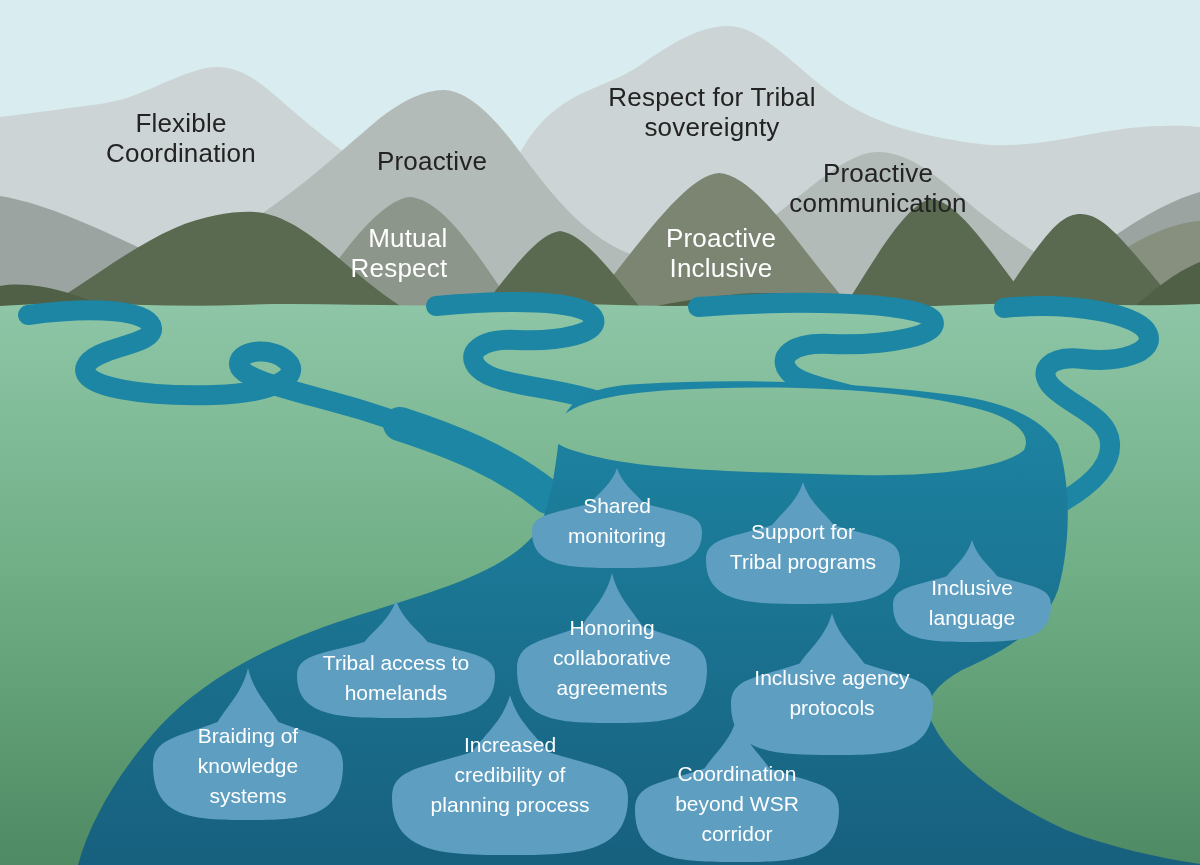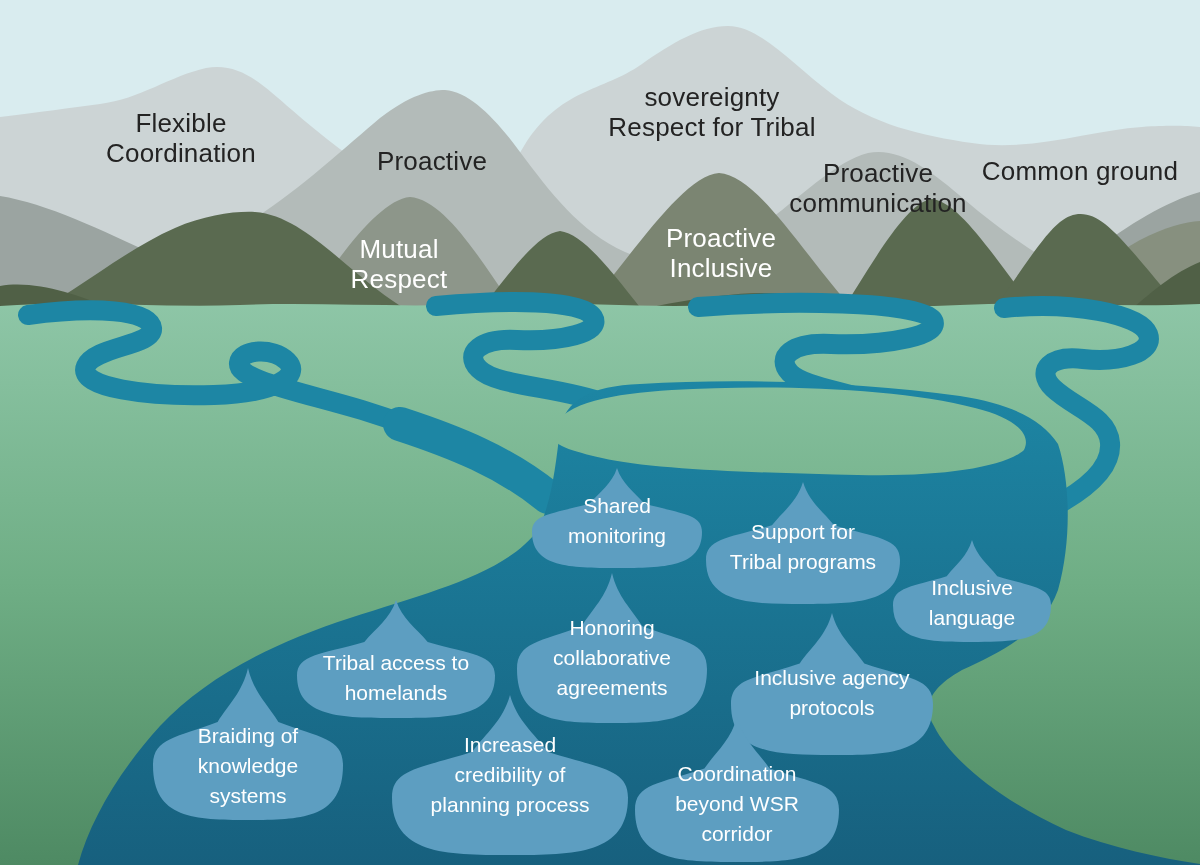--- a/index.html
+++ b/index.html
@@ -120,31 +120,28 @@
 
   <div class="labels-layer" id="labels-layer">
       <div class="mlabel dark" style="left: 181px; top: 138px;">
         <div>Flexible</div>
         <div>Coordination</div>
       </div>
       <div class="mlabel dark" style="left: 432px; top: 161px;">
         <div>Proactive</div>
       </div>
       <div class="mlabel dark" style="left: 712px; top: 112px;">
+        <div>Respect for Tribal</div>
         <div>sovereignty</div>
-        <div>Respect for Tribal</div>
       </div>
       <div class="mlabel dark" style="left: 878px; top: 188px;">
         <div>Proactive</div>
         <div>communication</div>
       </div>
-      <div class="mlabel dark" style="left: 1080px; top: 171px;">
-        <div>Common ground</div>
-      </div>
-      <div class="mlabel light" style="left: 399px; top: 264px;">
+      <div class="mlabel light" style="left: 399px; top: 253px; text-align: right;">
         <div>Mutual</div>
         <div>Respect</div>
       </div>
       <div class="mlabel light" style="left: 721px; top: 253px;">
         <div>Proactive</div>
         <div>Inclusive</div>
       </div>
     </div>
 </div>
 

